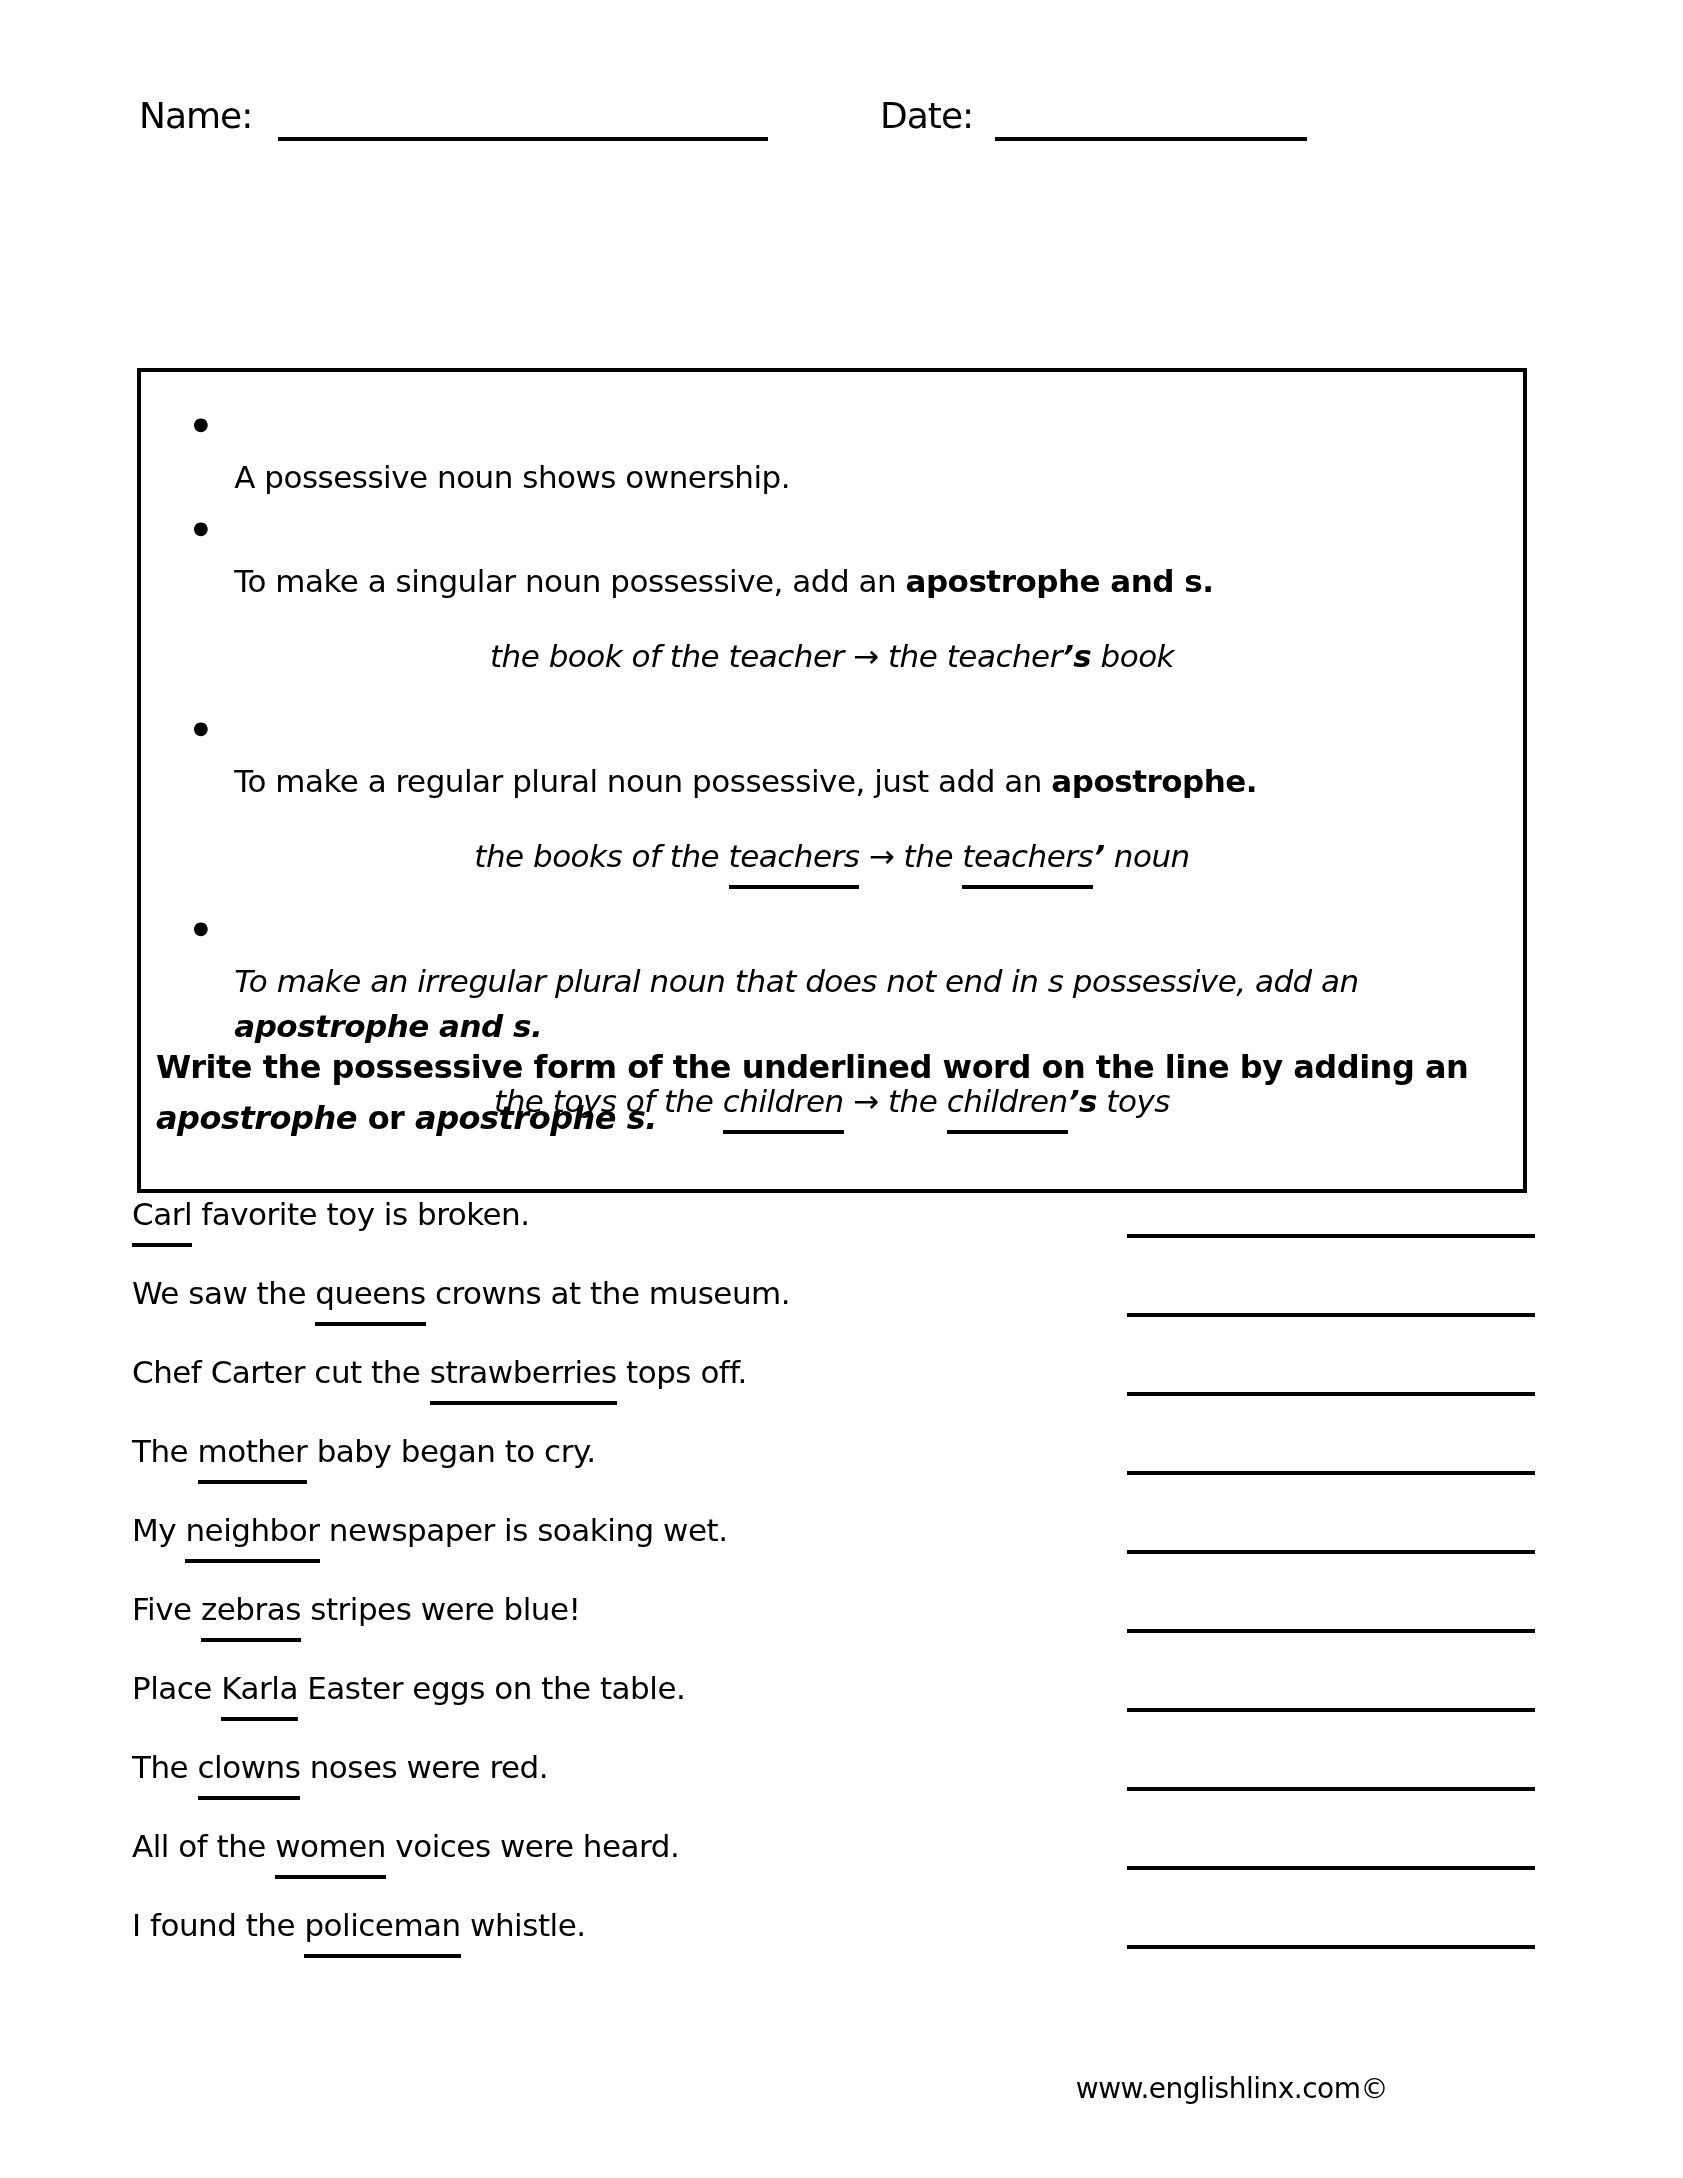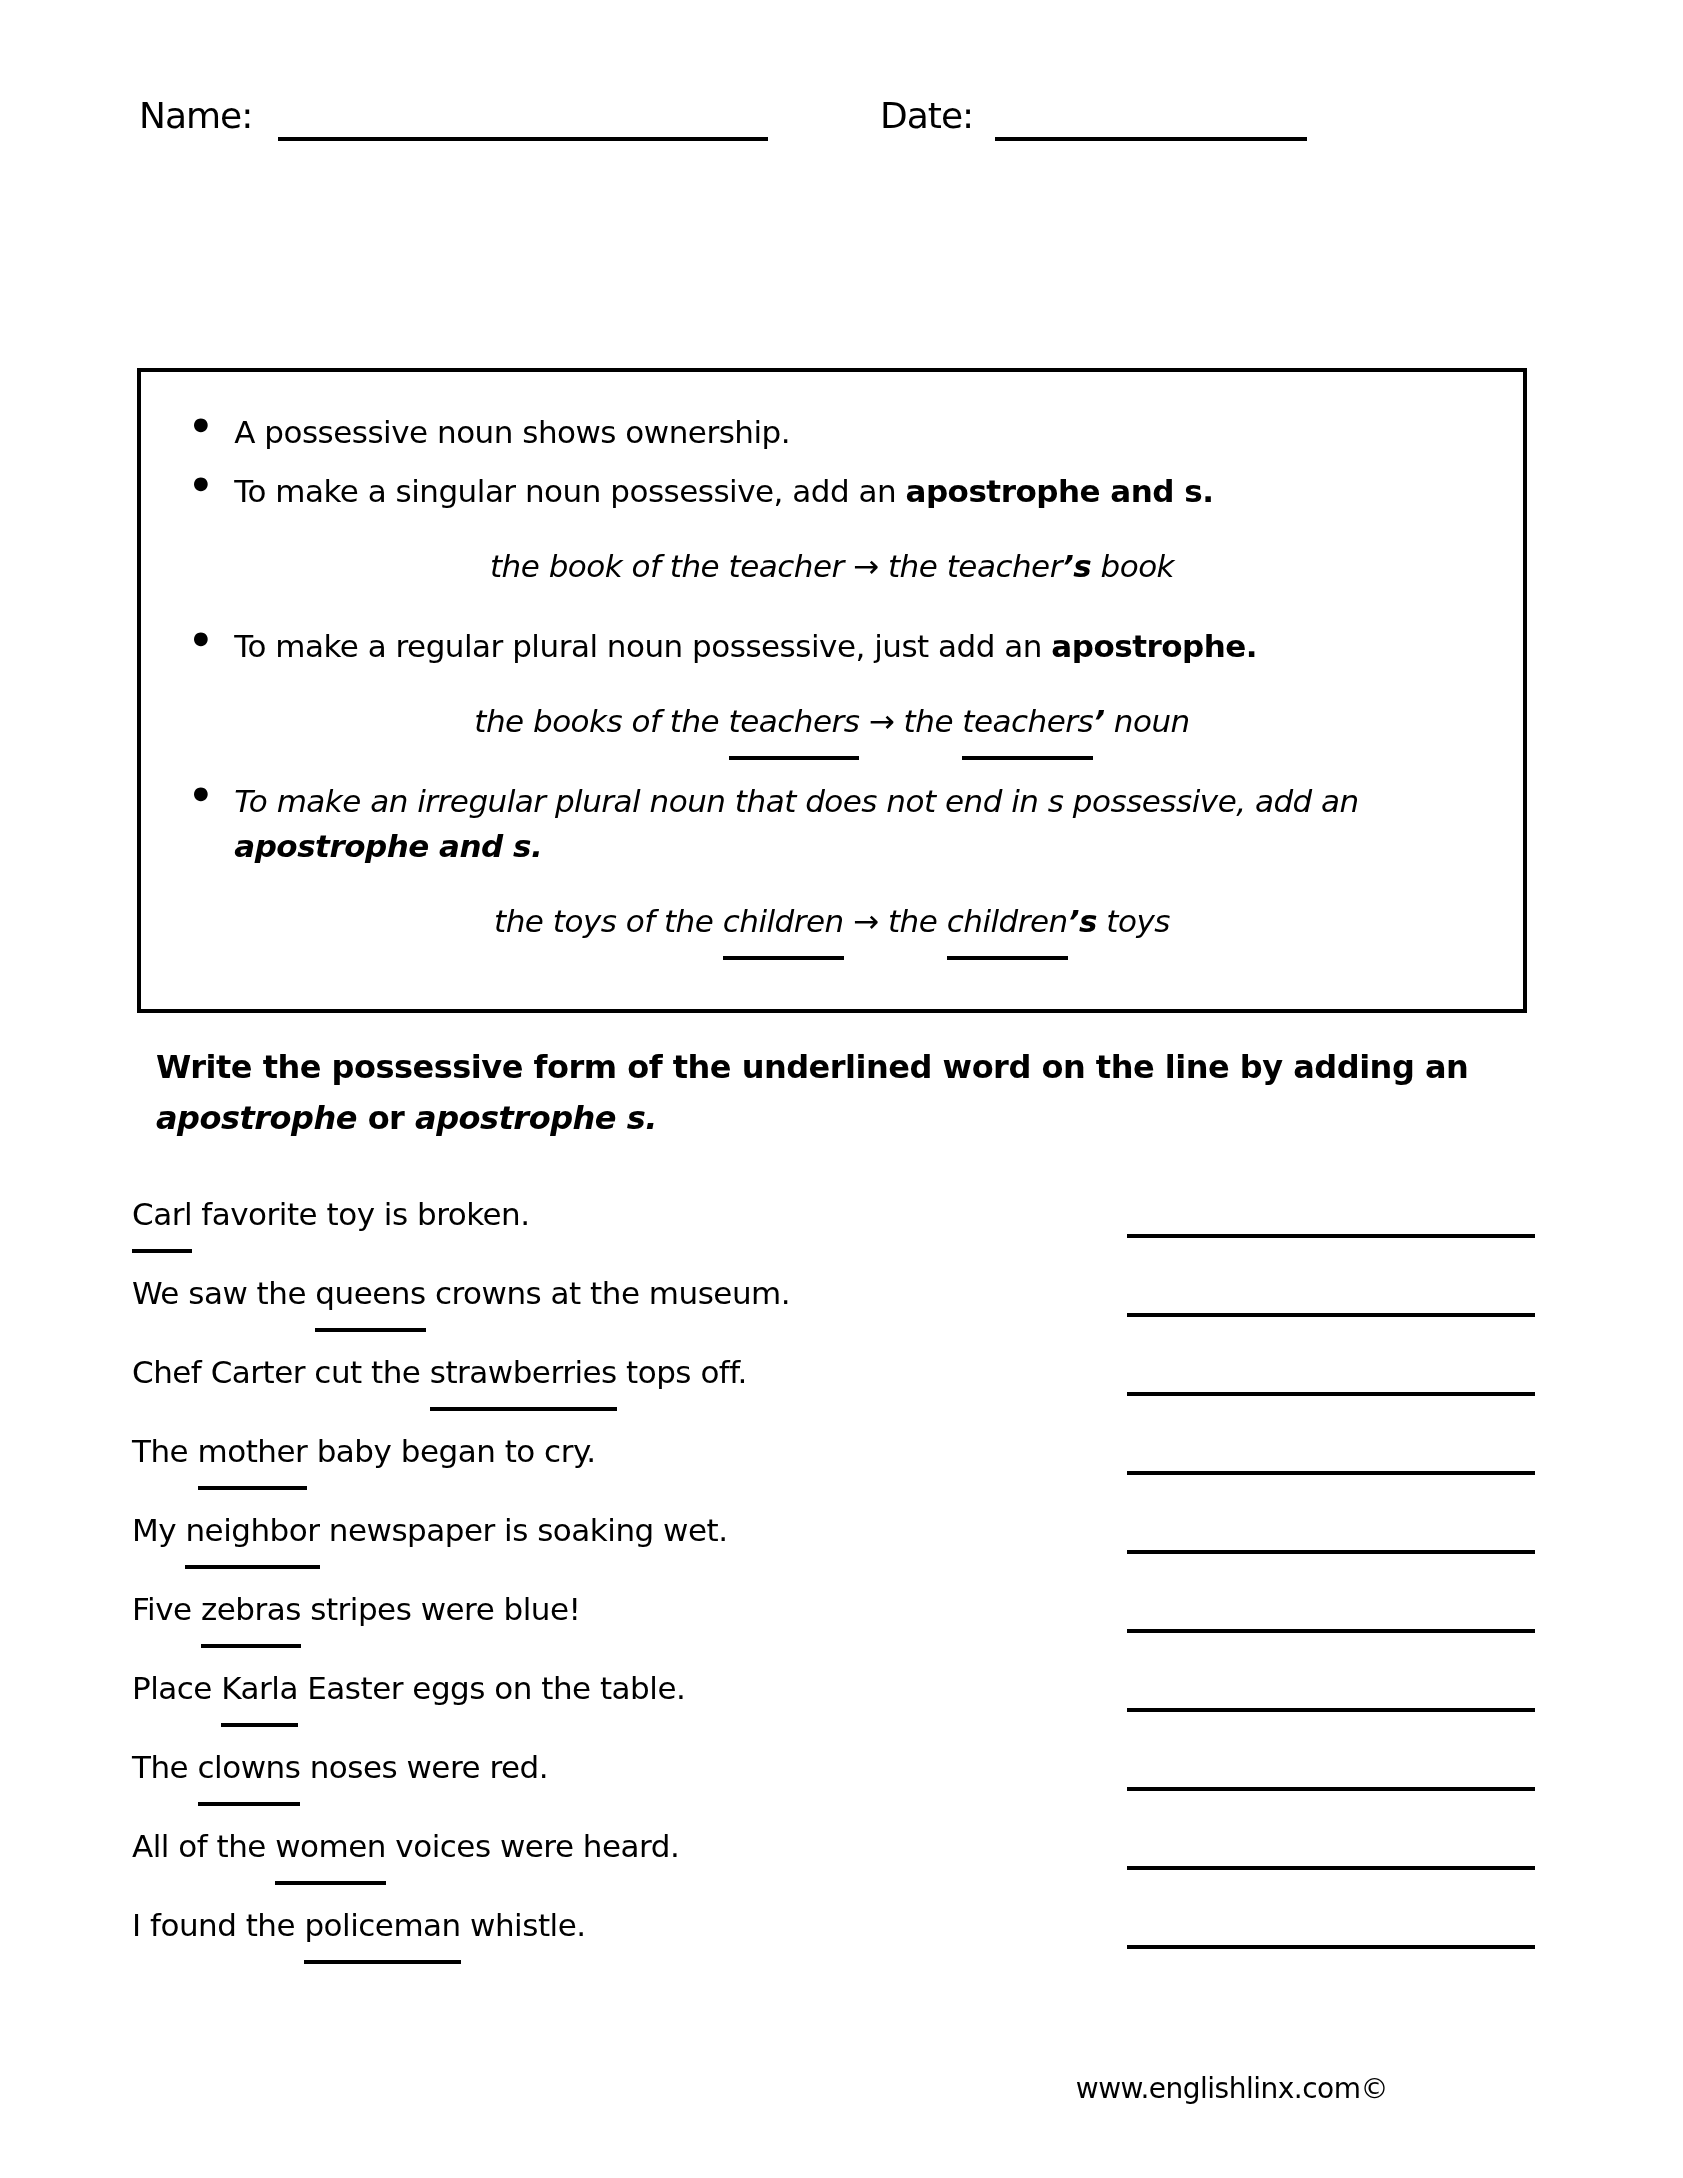--- a/index.html
+++ b/index.html
@@ -21,24 +21,24 @@
   .date-line{left:856px;width:312px;top:2px;}
   
   .title{position:absolute;top:176px;left:0;width:100%;text-align:center;
     font-size:47px;font-weight:bold;line-height:1.62;letter-spacing:-1px;}
   
   .rules-box{position:absolute;top:368px;left:137px;width:1390px;box-sizing:border-box;
     border:4px solid #000;padding:24px 26px 30px 26px;}
   .bullet-item{display:flex;gap:26px;padding-left:26px;margin-top:14px;
     font-size:31px;line-height:1.45;letter-spacing:-0.5px;}
   .bullet-item .dot{flex:0 0 auto;font-size:26px;line-height:1.6;}
-  .bullet-item .btext{flex:1 1 auto;}
+  .bullet-item .btext{flex:1 1 auto;margin-top:45px;}
   .example-line{text-align:center;font-style:italic;font-size:31px;
     margin:34px 0 40px 0;letter-spacing:-0.5px;}
-  .u{border-bottom:4px solid #000;padding-bottom:17px;}
+  .u{border-bottom:4px solid #000;padding-bottom:11px;}
   .b{font-weight:bold;}
   .i{font-style:italic;}
   
   .instructions{position:absolute;top:1042px;left:139px;width:1416px;
     font-size:32px;font-weight:bold;line-height:1.6;letter-spacing:-0.5px;margin-left:17px;}
   
   .exercise-list{position:absolute;top:1186px;left:132px;width:1411px;}
   .exercise-row{position:relative;height:79px;}
   .sentence{position:absolute;left:0;top:10px;font-size:31px;letter-spacing:-0.5px;}
   .answer-line{position:absolute;right:0;top:48px;width:416px;height:0;

